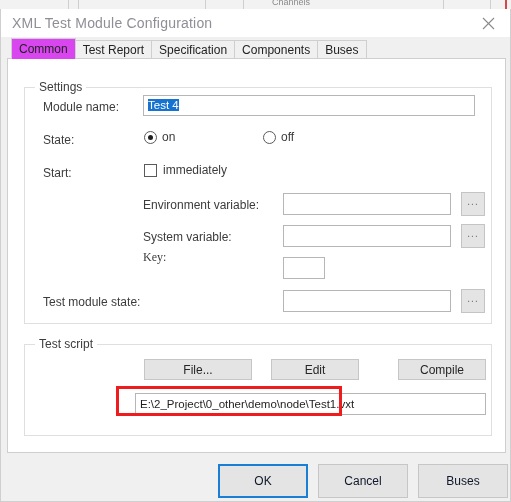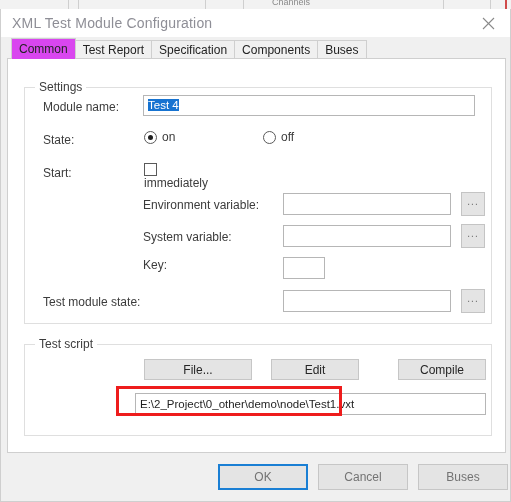--- a/index.html
+++ b/index.html
@@ -214,23 +214,22 @@
     width: 5px; height: 5px;
     border-radius: 50%;
     background: #1f1f1f;
   }
   .radio-lbl { font-size: 12px; color: #3c3c3c; }
 
   
   .check-wrap {
     position: absolute;
     display: flex;
-    align-items: flex-start;
-    white-space: nowrap;
-    flex-direction: column;
+    align-items: flex-end;
+    white-space: nowrap;
   }
   .checkbox {
     width: 13px; height: 13px;
     border: 1px solid #5a5a5a;
     background: #ffffff;
     box-sizing: border-box;
     margin-right: 6px;
     flex: 0 0 auto;
   }
   .check-lbl { font-size: 12px; color: #3c3c3c; }
@@ -254,29 +253,29 @@
     position: absolute;
     border: 3px solid #ee1c1c;
     box-sizing: border-box;
     pointer-events: none;
     z-index: 10;
   }
 
   
   .footer-btn {
     position: absolute;
-    width: 90px; height: 26px;
+    width: 90px; height: 34px;
     background: #e4e4e4;
     border: 1px solid #c6c6c6;
     box-sizing: border-box;
     display: flex;
     align-items: center;
     justify-content: center;
     font-size: 12px;
-    color: #737373;
+    color: #0f172a;
   }
   .footer-btn.default {
     border: 2px solid #1a7fd4;
   }
 </style>
 </head>
 <body>
 
 <div class="bg-strip">
   <div class="bg-tick" style="left:68px"></div>
@@ -336,21 +335,21 @@
       </div>
 
       <div class="lbl" style="left:118px; top:110px;">Environment variable:</div>
       <div class="txt" style="left:258px; top:105px; width:168px; height:22px;" title=""></div>
       <div class="dots-btn" style="left:436px; top:104px;">...</div>
 
       <div class="lbl" style="left:118px; top:142px;">System variable:</div>
       <div class="txt" style="left:258px; top:137px; width:168px; height:22px;"></div>
       <div class="dots-btn" style="left:436px; top:136px;">...</div>
 
-      <div class="lbl" style="left:118px; top:170px;">Key:</div>
+      <div class="lbl" style="left:118px; top:162px;font-family:Liberation Serif, serif;">Key:</div>
       <div class="txt" style="left:258px; top:169px; width:42px; height:22px;"></div>
 
       <div class="lbl" style="left:18px; top:207px;">Test module state:</div>
       <div class="txt" style="left:258px; top:202px; width:168px; height:22px;"></div>
       <div class="dots-btn" style="left:436px; top:201px;">...</div>
     </div>
 
     <div class="group" id="group-testscript">
       <div class="group-title">Test script</div>
 

